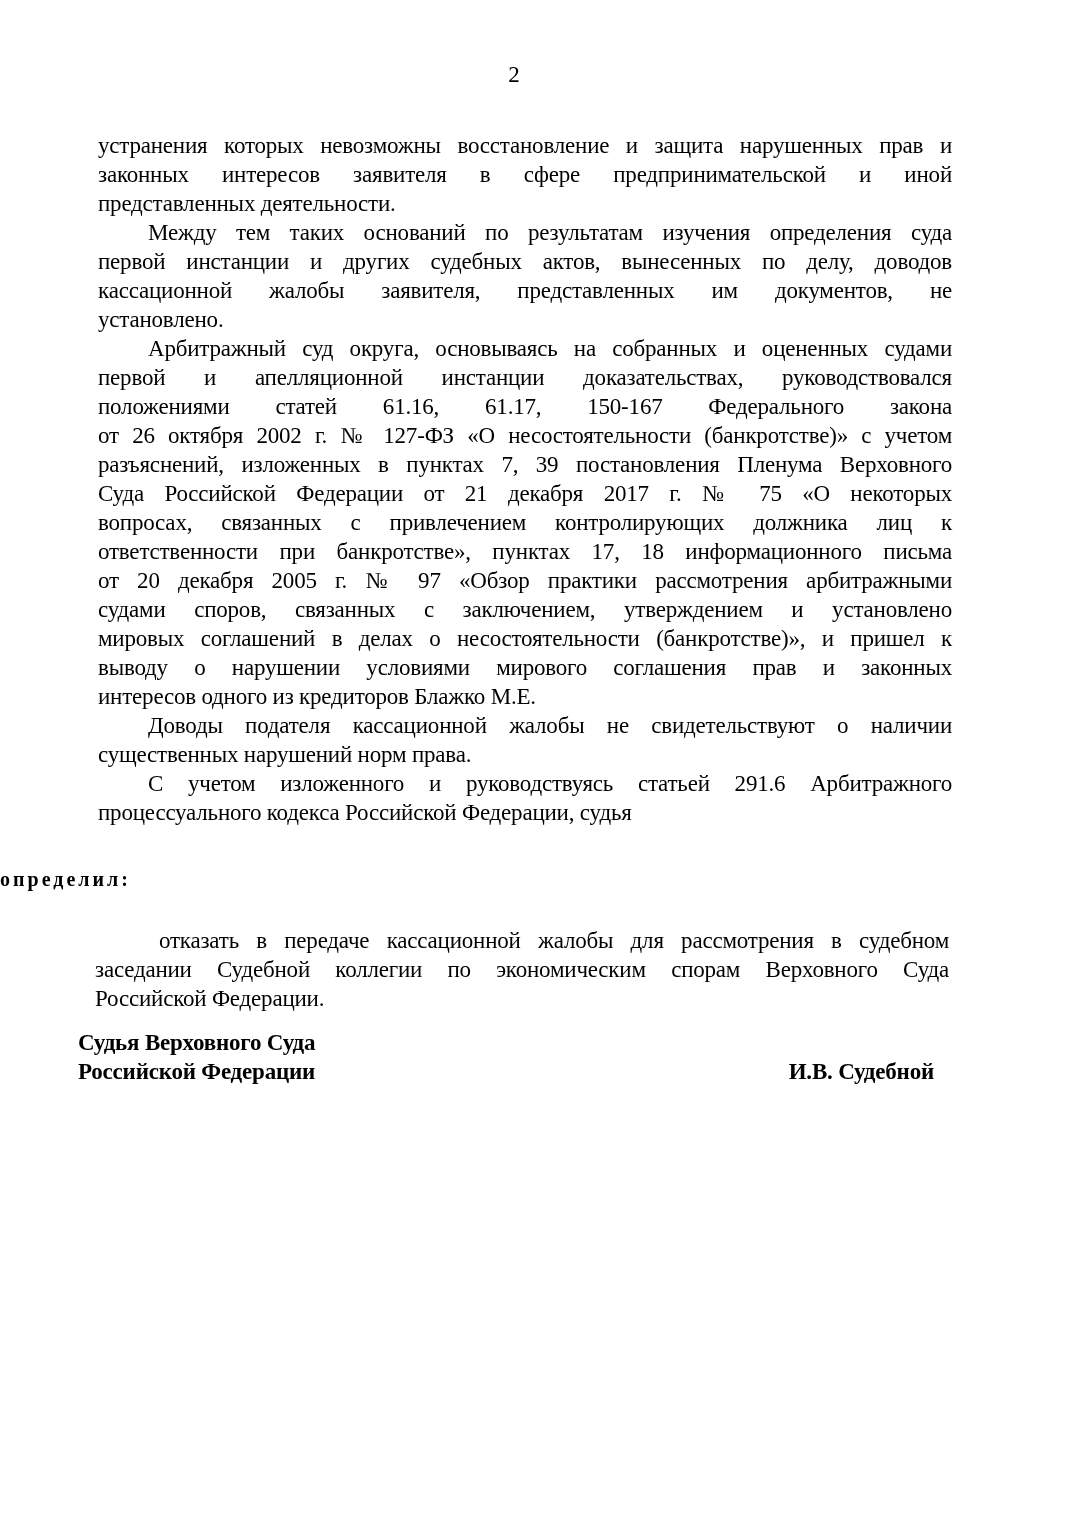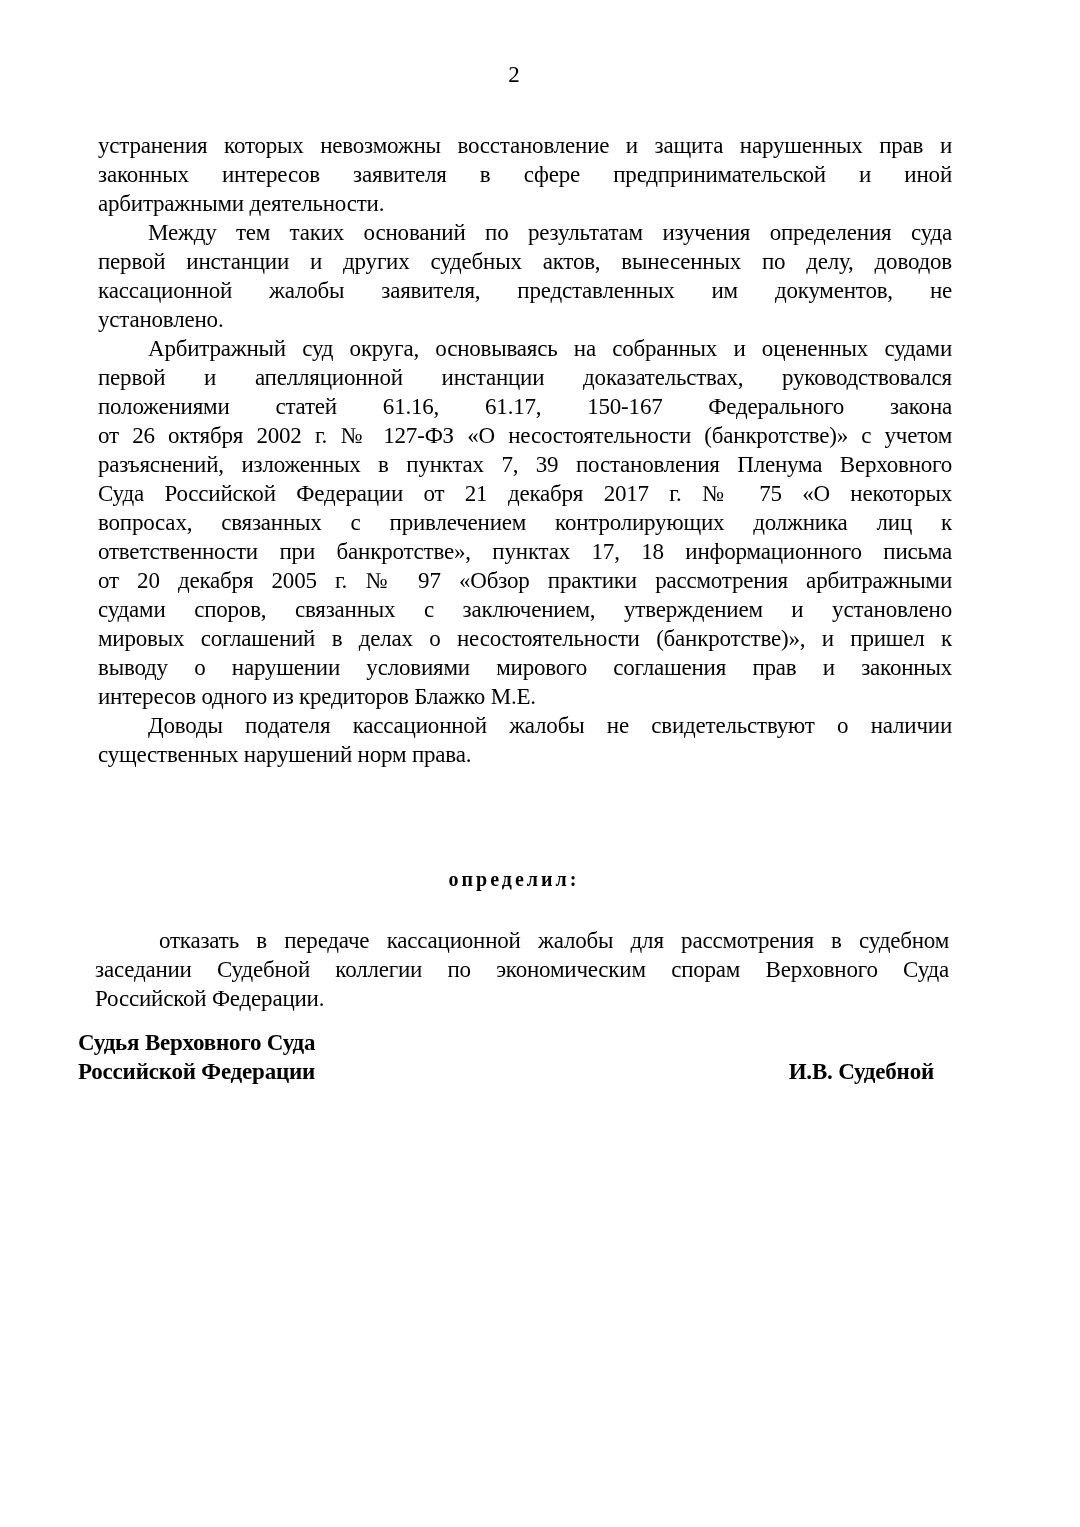--- a/index.html
+++ b/index.html
@@ -6,38 +6,38 @@
   body { width: 1080px; height: 1527px; position: relative; overflow: hidden;
          font-family: "Liberation Serif", "DejaVu Serif", serif; color: #000; }
   .page-number { position: absolute; top: 62px; left: 0; width: 1028px; text-align: center;
                  font-size: 23px; }
   .body { position: absolute; left: 78px; top: 131px; width: 874px; }
   .line { font-size: 23px; line-height: 29px; height: 29px; white-space: nowrap;
           text-align: justify; text-align-last: justify; letter-spacing: -0.2px; margin-left: 20px; }
   .line.last { text-align-last: left; }
   .line.indent { padding-left: 50px; }
   .line.indent2 { padding-left: 64px; }
-  .heading { position: absolute; top: 868px; left: 0; width: 1028px; text-align: center;
+  .heading { position: absolute; top: 868px; left: 0; width: 1028px; 
              font-size: 20px; font-weight: bold; letter-spacing: 3px; }
   .decision { position: absolute; left: 75px; top: 926px; width: 874px; }
   .signature { position: absolute; left: 78px; top: 1028px; width: 856px; font-weight: bold; }
   .sig-line { font-size: 23px; line-height: 29px; height: 29px; white-space: nowrap;
               display: flex; justify-content: space-between; letter-spacing: -0.2px; }
 </style>
 </head>
 <body>
 
 <div class="page-number">2</div>
 
 <div class="body">
 
   <div>
     <div class="line">устранения которых невозможны восстановление и защита нарушенных прав и</div>
     <div class="line">законных интересов заявителя в сфере предпринимательской и иной</div>
-    <div class="line last">арбитражными деятельности.</div>
+    <div class="line last">представленных деятельности.</div>
   </div>
 
   <div>
     <div class="line indent">Между тем таких оснований по результатам изучения определения суда</div>
     <div class="line">первой инстанции и других судебных актов, вынесенных по делу, доводов</div>
     <div class="line">кассационной жалобы заявителя, представленных им документов, не</div>
     <div class="line last">установлено.</div>
   </div>
 
   <div>
@@ -54,20 +54,24 @@
     <div class="line">мировых соглашений в делах о несостоятельности (банкротстве)», и пришел к</div>
     <div class="line">выводу о нарушении условиями мирового соглашения прав и законных</div>
     <div class="line last">интересов одного из кредиторов Блажко М.Е.</div>
   </div>
 
   <div>
     <div class="line indent">Доводы подателя кассационной жалобы не свидетельствуют о наличии</div>
     <div class="line last">существенных нарушений норм права.</div>
   </div>
 
+  <div>
+    <div class="line indent">С учетом изложенного и руководствуясь статьей 291.6 Арбитражного</div>
+    <div class="line last">процессуального кодекса Российской Федерации, судья</div>
+  </div>
 </div>
 
 <div class="heading">определил:</div>
 
 <div class="decision">
   <div class="line indent2">отказать в передаче кассационной жалобы для рассмотрения в судебном</div>
   <div class="line">заседании Судебной коллегии по экономическим спорам Верховного Суда</div>
   <div class="line last">Российской Федерации.</div>
 </div>
 

